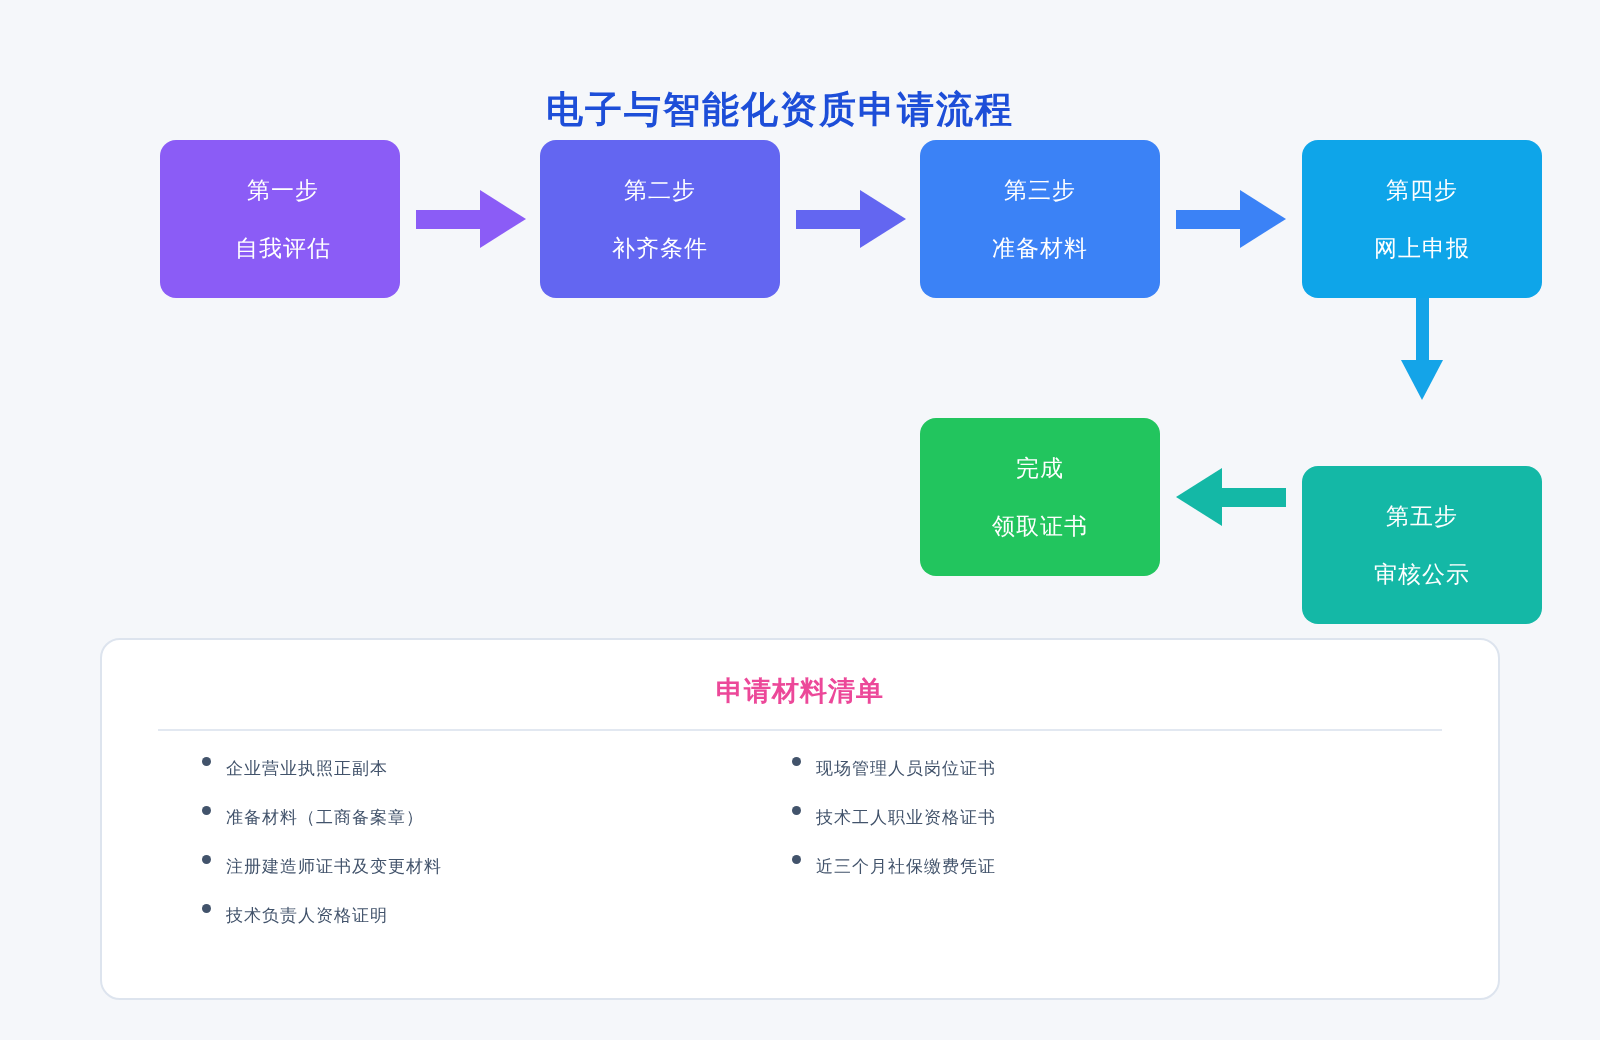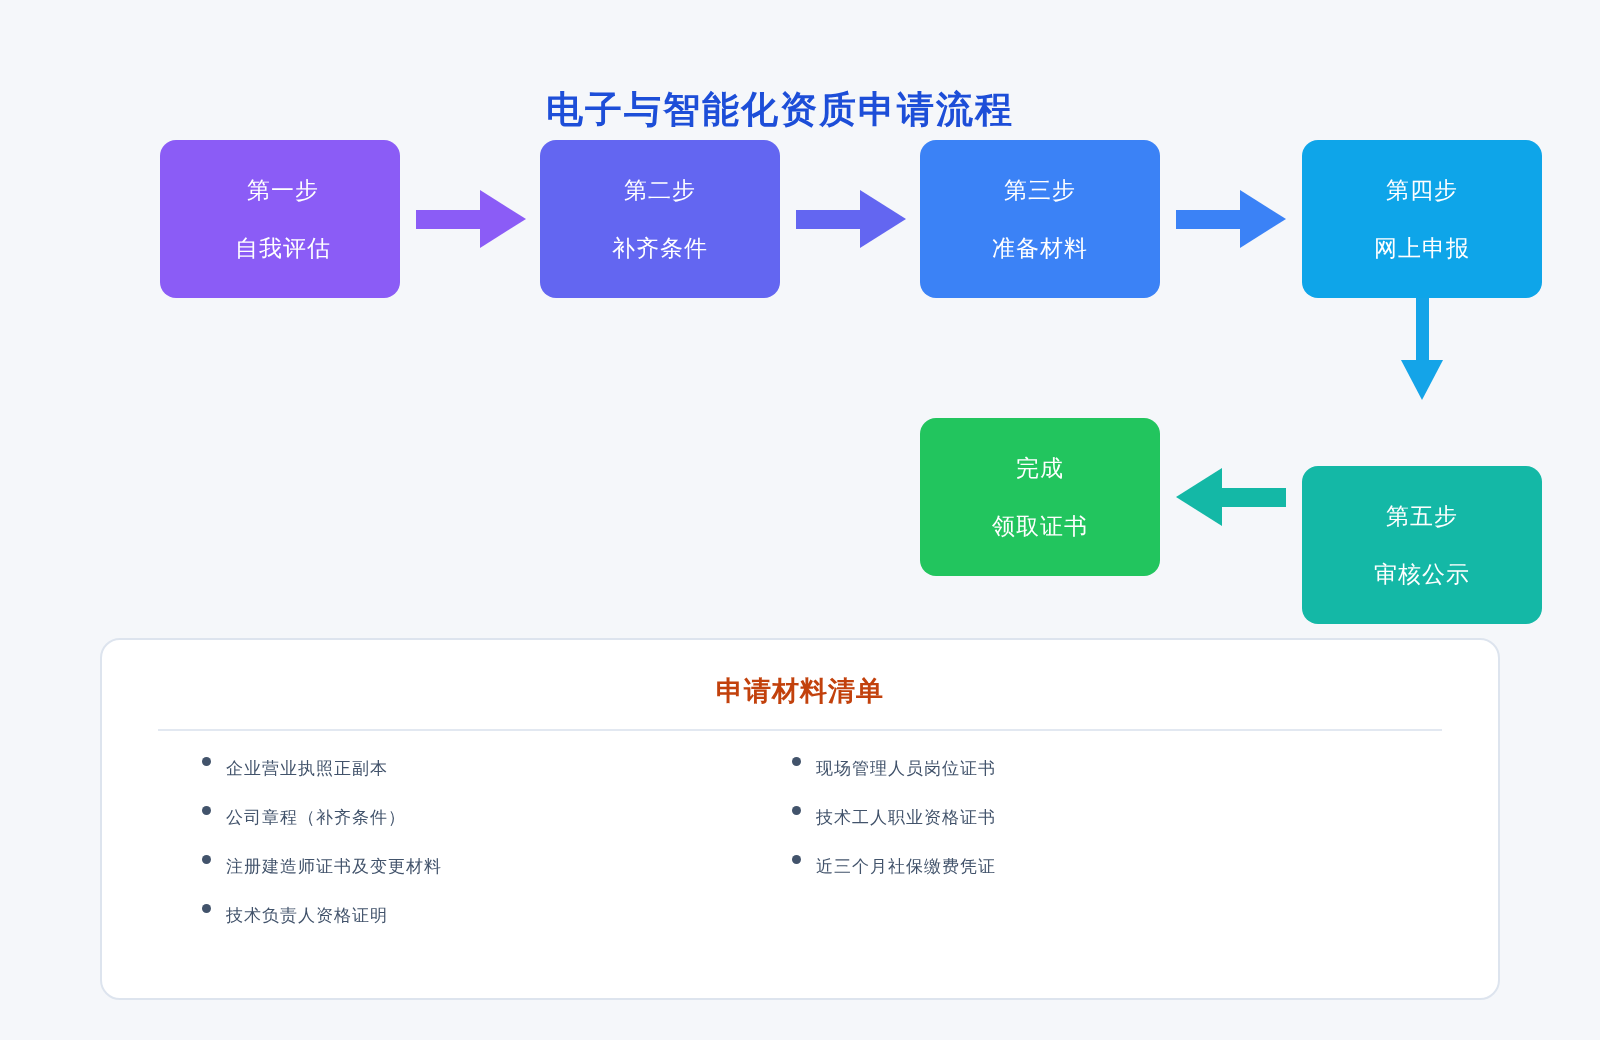--- a/index.html
+++ b/index.html
@@ -100,21 +100,21 @@
     width: 1400px; height: 362px;
     background: #ffffff;
     border: 2px solid #dde4ee;
     border-radius: 20px;
   }
   .materials-heading {
     margin-top: 33px;
     text-align: center;
     font-size: 27px;
     font-weight: bold;
-    color: #c2410c;
+    color: #ec4899;
     letter-spacing: 1px;
   }
   .materials-divider {
     position: absolute;
     left: 56px; right: 56px; top: 89px;
     height: 0;
     border-top: 2px solid #e2e8f1;
   }
   .materials-col {
     position: absolute;
@@ -198,21 +198,21 @@
   <div class="materials-heading">申请材料清单</div>
   <div class="materials-divider"></div>
 
   <ul class="materials-col col-left">
     <li>
         <span class="bullet-dot"></span>
         <span>企业营业执照正副本</span>
       </li>
     <li>
         <span class="bullet-dot"></span>
-        <span>公司章程（补齐条件）</span>
+        <span>准备材料（工商备案章）</span>
       </li>
     <li>
         <span class="bullet-dot"></span>
         <span>注册建造师证书及变更材料</span>
       </li>
     <li>
         <span class="bullet-dot"></span>
         <span>技术负责人资格证明</span>
       </li>
   </ul>

